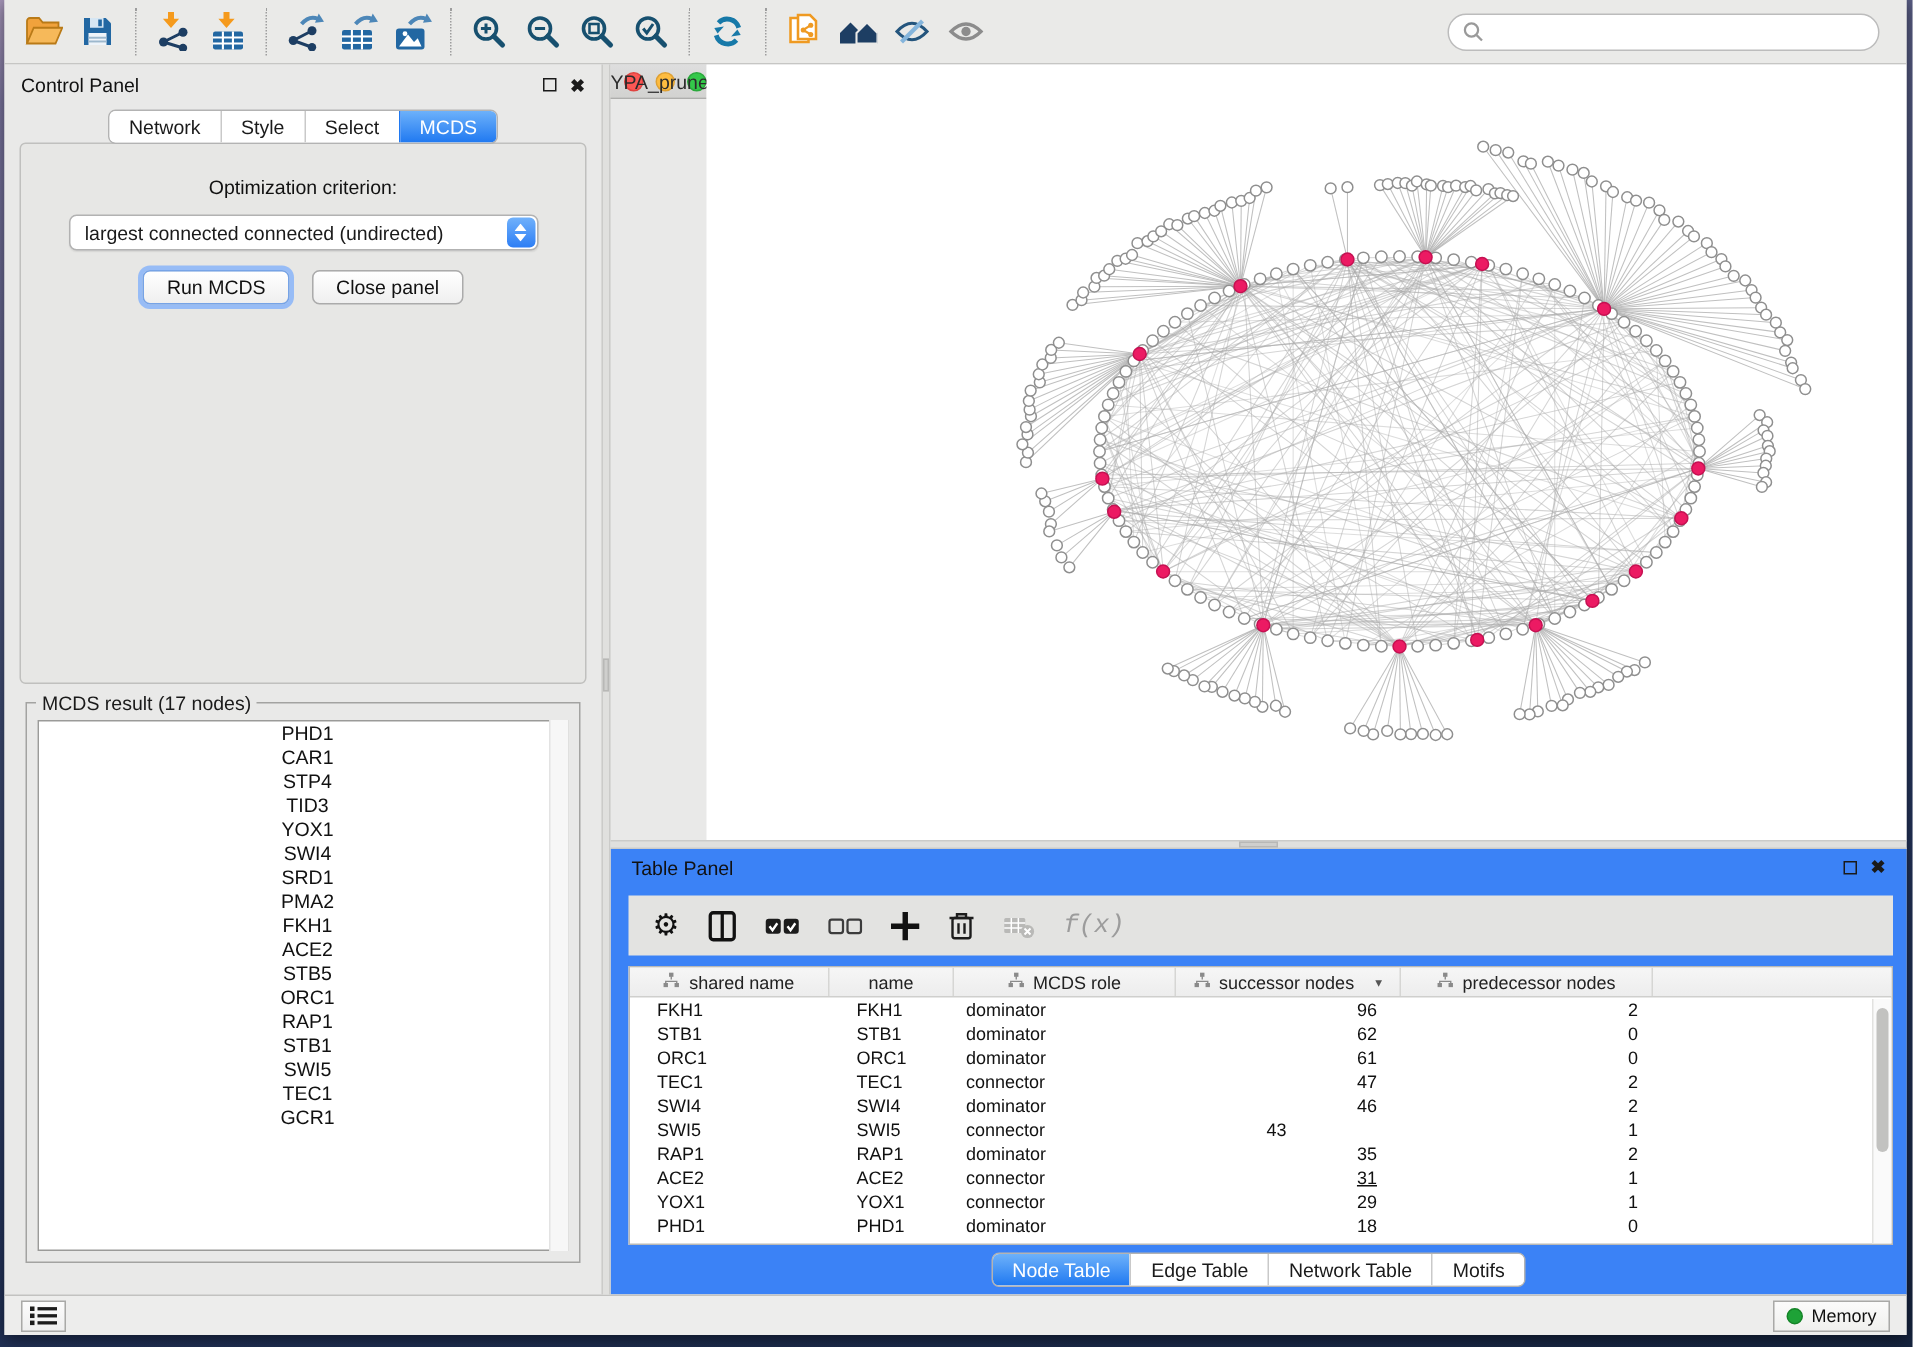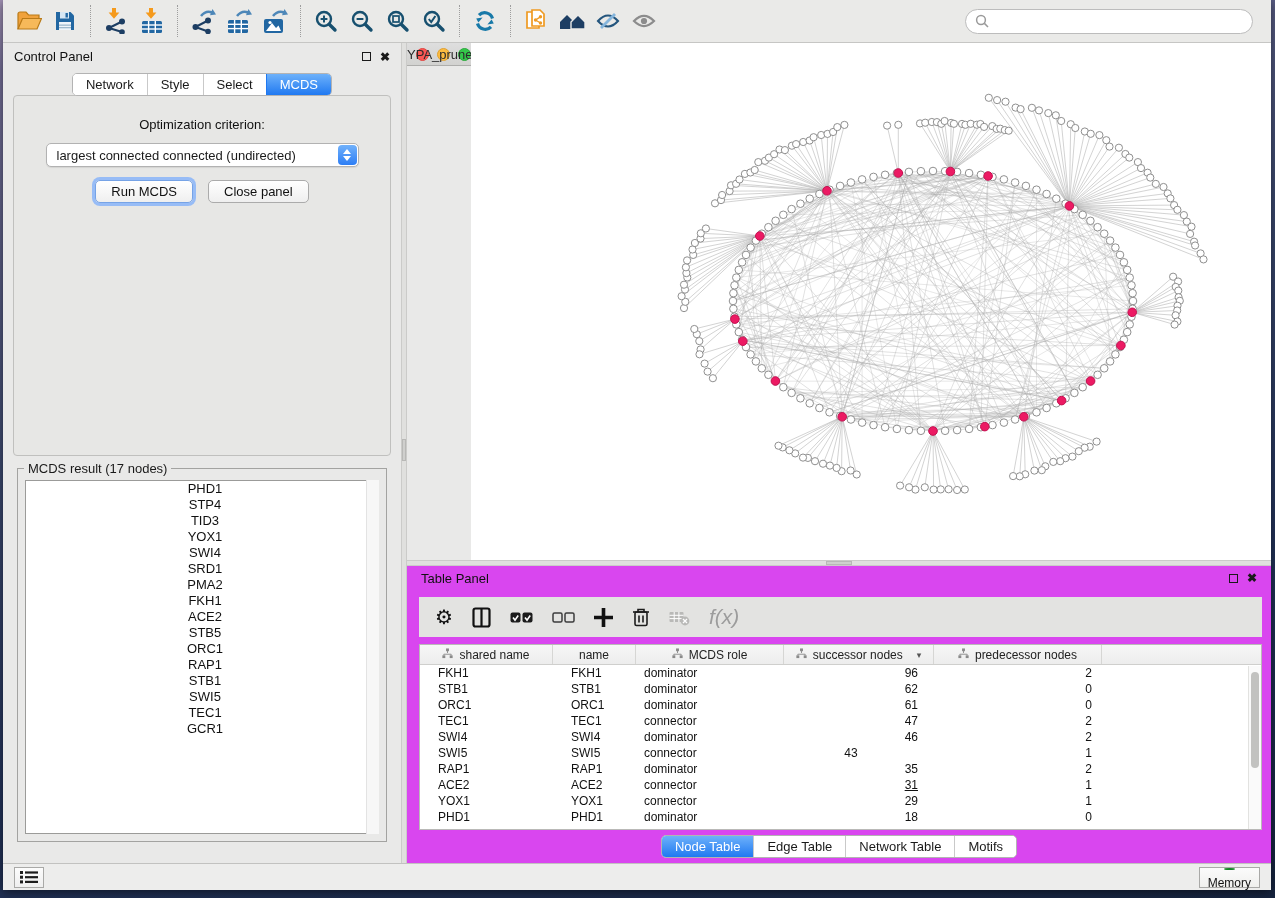--- a/index.html
+++ b/index.html
@@ -58,43 +58,43 @@
   .tl { width:13px; height:13px; border-radius:50%; }
   .tl.red { background:#fc5754; border:1px solid #e04440; }
   .tl.yellow { background:#fdbc40; border:1px solid #dfa133; }
   .tl.green { background:#34c84a; border:1px solid #2aa93b; }
   .net-title { position:absolute; left:0; right:0; text-align:center; font-size:13px; color:#2b2b2b; }
   .net-canvas { flex:1; background:#fff; position:relative; overflow:hidden; }
   .net-canvas svg { position:absolute; inset:0; }
   .h-splitter { height:6px; background:#e0e0de; border-top:1px solid #cbcbc9; border-bottom:1px solid #cbcbc9; position:relative; flex:none; }
   .h-splitter .grab { position:absolute; left:50%; margin-left:-13px; top:0; bottom:0; width:26px; background:#cfcfcd; border:1px solid #b8b8b6; }
   
-  .table-panel { flex:1; background:#d946ef; display:flex; flex-direction:column; min-height:0; }
+  .table-panel { flex:1; background:#3b82f6; display:flex; flex-direction:column; min-height:0; }
   .tp-header { height:24px; display:flex; align-items:center; padding:0 14px; flex:none; }
   .tp-toolbar { margin:7px 9px 0 12px; height:40px; background:#e3e3e1; display:flex; align-items:center; gap:19px; padding:0 16px; flex:none; }
   .tp-ico { display:flex; align-items:center; justify-content:center; cursor:default; }
   .gear-glyph { font-size:20px; color:#111; line-height:1; }
-  .fx-label { font-family:Liberation Sans, sans-serif; font-style:italic; font-size:21px; color:#9c9c9c; }
+  .fx-label { font-family:Liberation Mono, monospace; font-style:italic; font-size:17px; color:#9c9c9c; }
   .data-table { margin:7px 9px 0 12px; background:#fff; border:1px solid #b9b9b7; flex:1; position:relative; overflow:hidden; display:flex; flex-direction:column; }
   .thead { display:flex; background:linear-gradient(#f6f6f6,#ededed); border-bottom:1px solid #cfcfcd; height:20px; flex:none; }
   .th { display:flex; align-items:center; justify-content:center; gap:6px; font-size:12px; color:#222; border-right:1px solid #d6d6d4; height:100%; flex:none; }
   .th.filler { flex:1; border-right:none; }
   .sort-chevron { font-size:9px; color:#555; margin-left:8px; }
   .tr { display:flex; height:16px; align-items:center; flex:none; }
   .td { font-size:12px; color:#111; flex:none; white-space:nowrap; overflow:hidden; }
   .td.pl { padding-left:18px; }
   .td.role { padding-left:8px; }
   .td.num { text-align:right; }
   .table-scrollbar { position:absolute; right:0; top:21px; bottom:0; width:13px; background:#fafafa; border-left:1px solid #e2e2e0; }
   .table-scrollbar .thumb { position:absolute; top:6px; left:2px; width:8px; height:96px; background:#c2c2c0; border-radius:4px; }
   .tp-tabs-row { height:33px; display:flex; align-items:center; justify-content:center; flex:none; }
   
   .status-bar { height:27px; background:#ededec; border-top:1px solid #c2c2c0; display:flex; align-items:center; padding:0 11px; justify-content:space-between; flex:none; }
   .list-btn { width:30px; height:21px; background:linear-gradient(#fcfcfc,#efefef); border:1px solid #a9a9a7; display:flex; align-items:center; justify-content:center; }
-  .memory-btn { height:21px; background:linear-gradient(#fbfbfb,#f0f0ee); border:1px solid #a9a9a7; display:flex; align-items:center; gap:6px; padding:0 8px; font-size:12px; color:#111;flex-direction:column; }
+  .memory-btn { height:21px; background:linear-gradient(#fbfbfb,#f0f0ee); border:1px solid #a9a9a7; display:flex; align-items:center; gap:6px; padding:0 8px; font-size:12px; color:#111; }
   .mem-dot { width:11px; height:11px; border-radius:50%; background:#1ea237; border:1px solid #158428; }
 </style>
 </head>
 <body>
 
 <div id="app">
 
   <div class="toolbar">
     <div class="tb-btn">
       <svg width="26" height="24" viewBox="0 0 26 24">
@@ -278,20 +278,21 @@
         </div>
         <div class="btn-row">
           <button class="mac-btn focus-ring">Run MCDS</button>
           <button class="mac-btn">Close panel</button>
         </div>
       </div>
       <div class="result-group">
         <span class="result-legend">MCDS result (17 nodes)</span>
         <div class="result-list">
             <div class="list-item">PHD1</div>
+            <div class="list-item">CAR1</div>
             <div class="list-item">STP4</div>
             <div class="list-item">TID3</div>
             <div class="list-item">YOX1</div>
             <div class="list-item">SWI4</div>
             <div class="list-item">SRD1</div>
             <div class="list-item">PMA2</div>
             <div class="list-item">FKH1</div>
             <div class="list-item">ACE2</div>
             <div class="list-item">STB5</div>
             <div class="list-item">ORC1</div>

